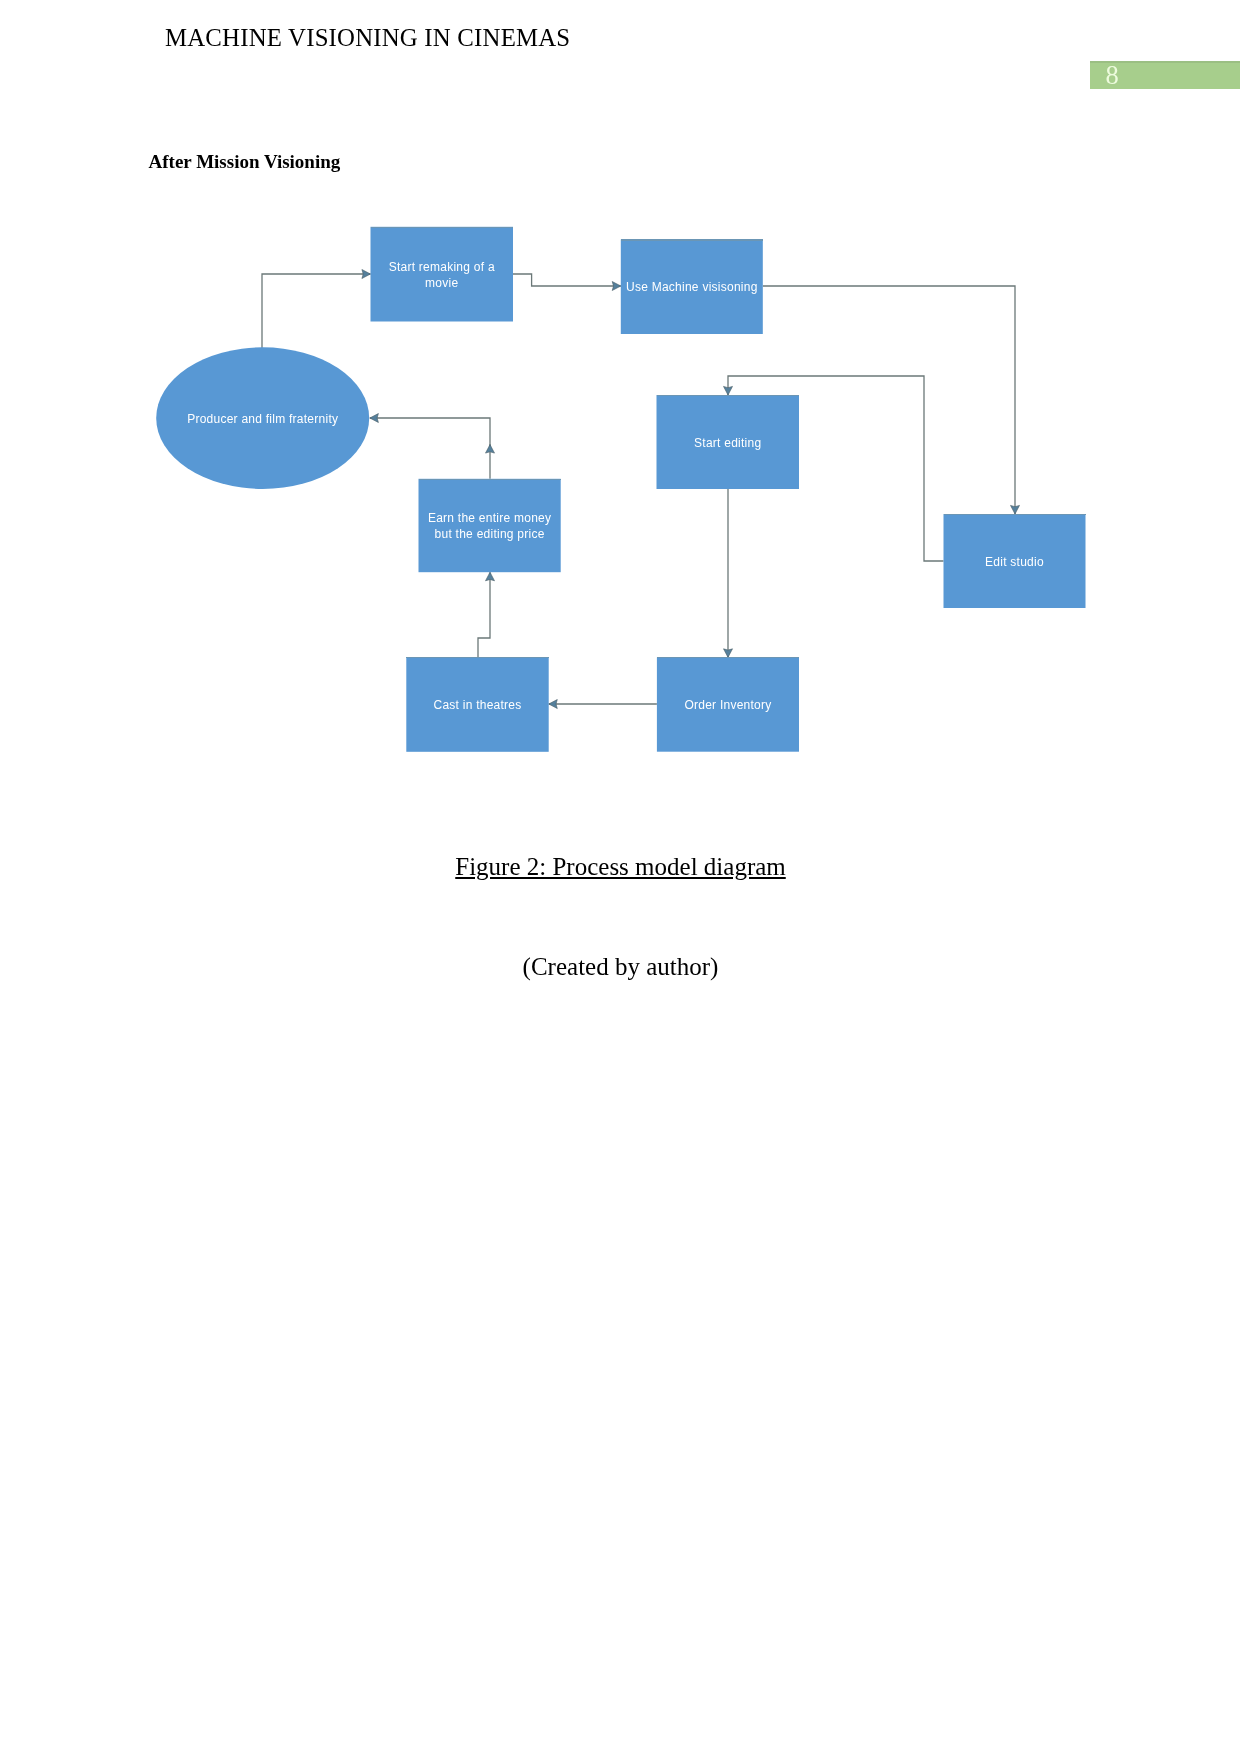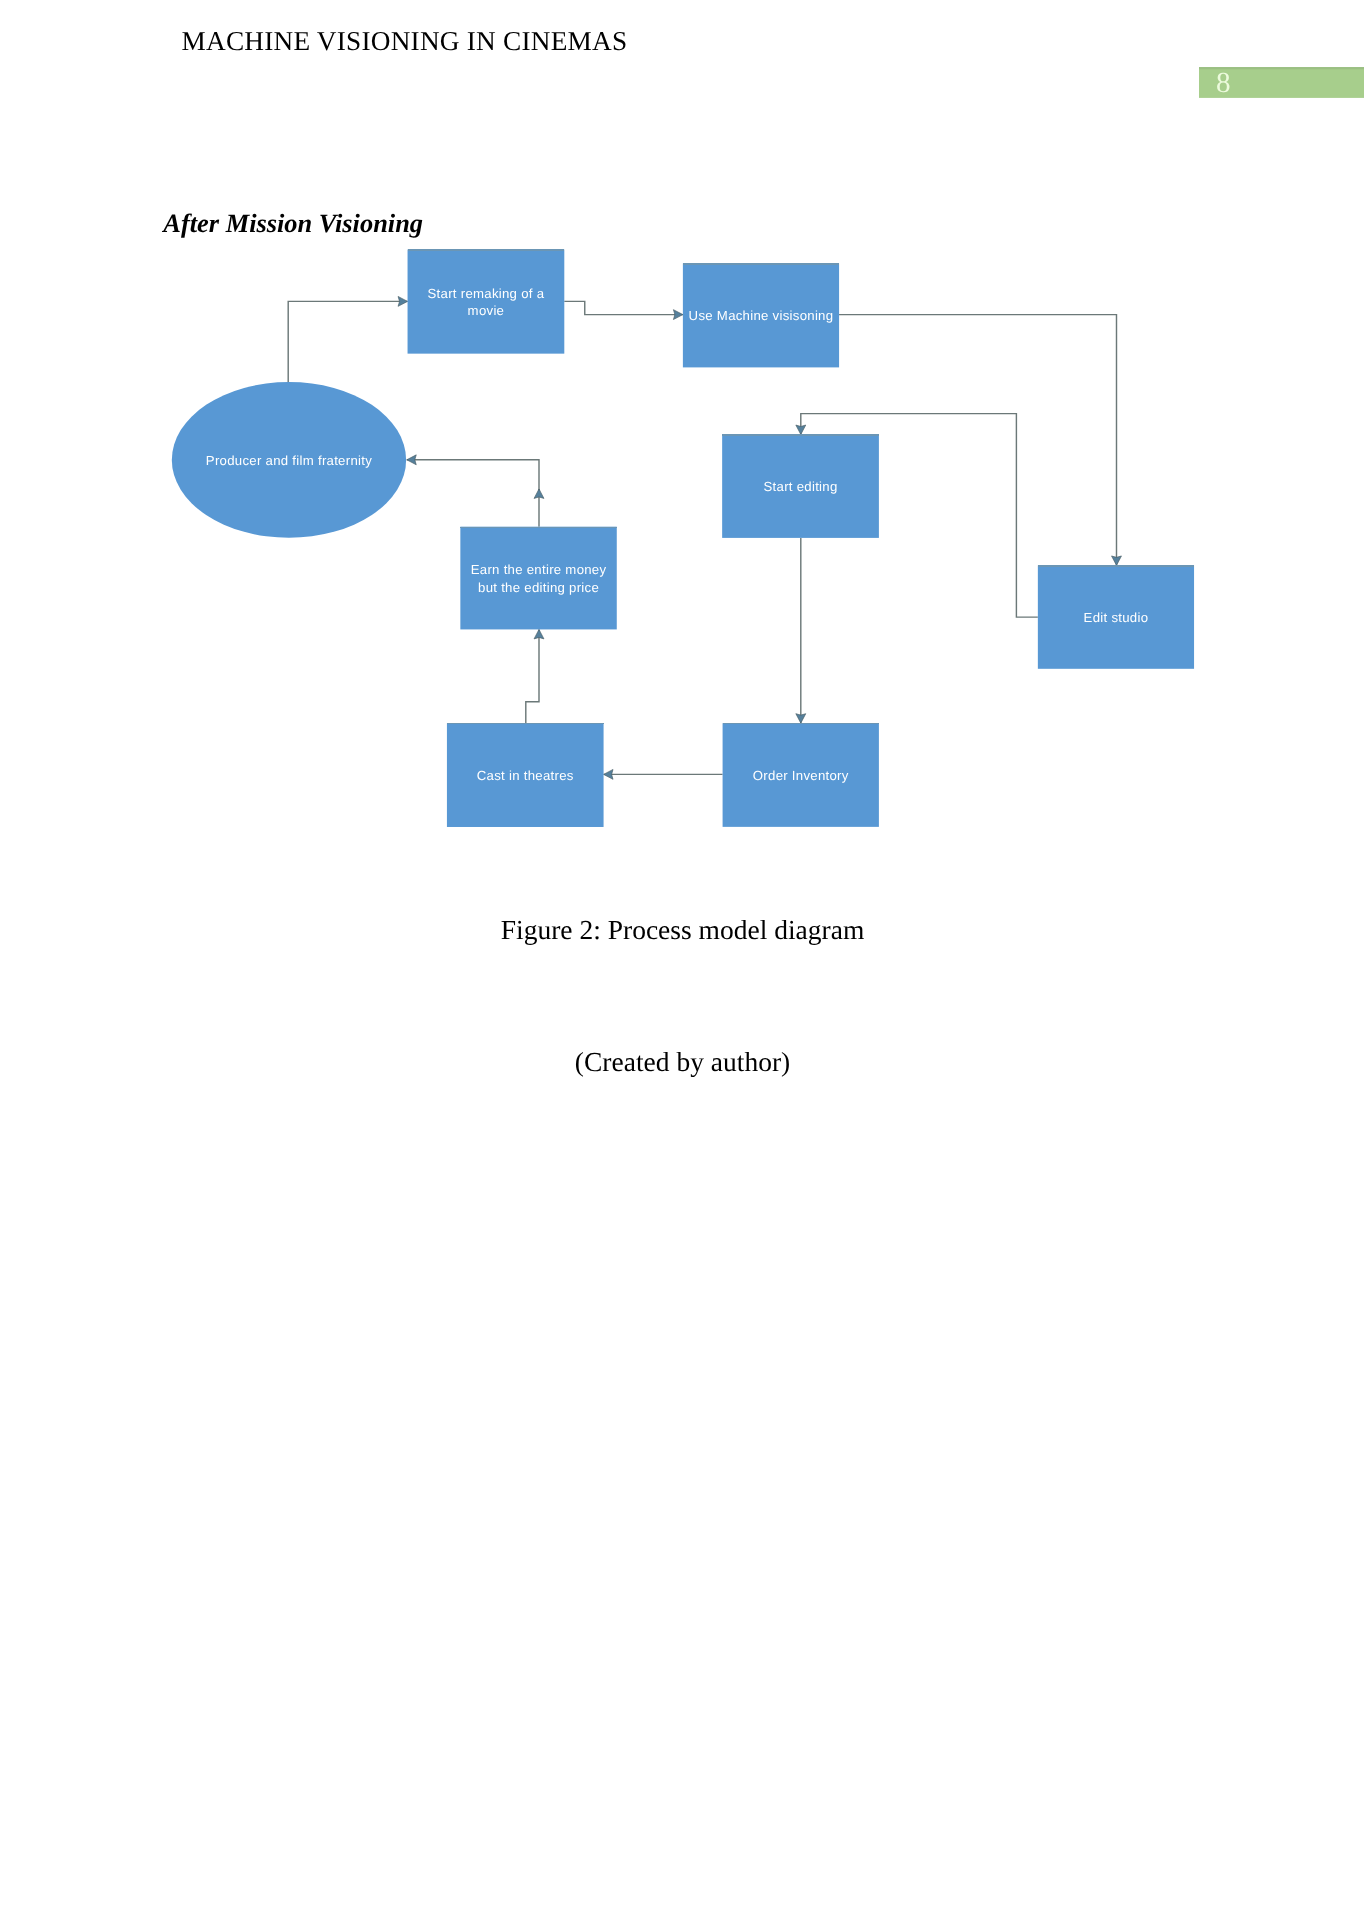--- a/index.html
+++ b/index.html
@@ -2,23 +2,23 @@
 <html><head>
 <meta charset="utf-8">
 <style>
   html,body{margin:0;padding:0;}
   body{width:1241px;height:1754px;background:#fff;font-family:"Liberation Serif",serif;}
   .page{position:relative;width:1241px;height:1754px;overflow:hidden;}
   .hdr{position:absolute;left:165px;top:23.5px;font-size:24.8px;color:#000;letter-spacing:.2px;}
   .pagenum-band{position:absolute;left:1090px;top:60.5px;width:149.5px;height:28.5px;background:#a7ce8c;}
   .pagenum-band::before{content:"";position:absolute;left:0;top:0;width:100%;height:2px;background:#9bbf83;}
   .pagenum{position:absolute;left:1105.5px;top:59.5px;font-size:26.5px;color:#edfbdd;}
-  .sect{position:absolute;left:148.5px;top:150.7px;font-size:24px;font-weight:bold;font-style:italic;margin-top:40px;}
+  .sect{position:absolute;left:148.5px;top:150.7px;font-size:19px;font-weight:bold;}
   .fig{position:absolute;left:0;width:1241px;text-align:center;font-size:25px;}
-  #figcap{top:833px;}
+  #figcap{top:853px;text-decoration:underline;}
   #figsrc{top:953px;text-align:center;}
   svg.diagram{position:absolute;left:0;top:0;}
   text.nl{font-family:"Liberation Sans",sans-serif;font-size:12px;fill:#fff;text-anchor:middle;letter-spacing:0.25px;}
 </style>
 </head>
 <body>
 
 <div class="page">
   <div class="hdr">MACHINE VISIONING IN CINEMAS</div>
   <div class="pagenum-band"></div>

